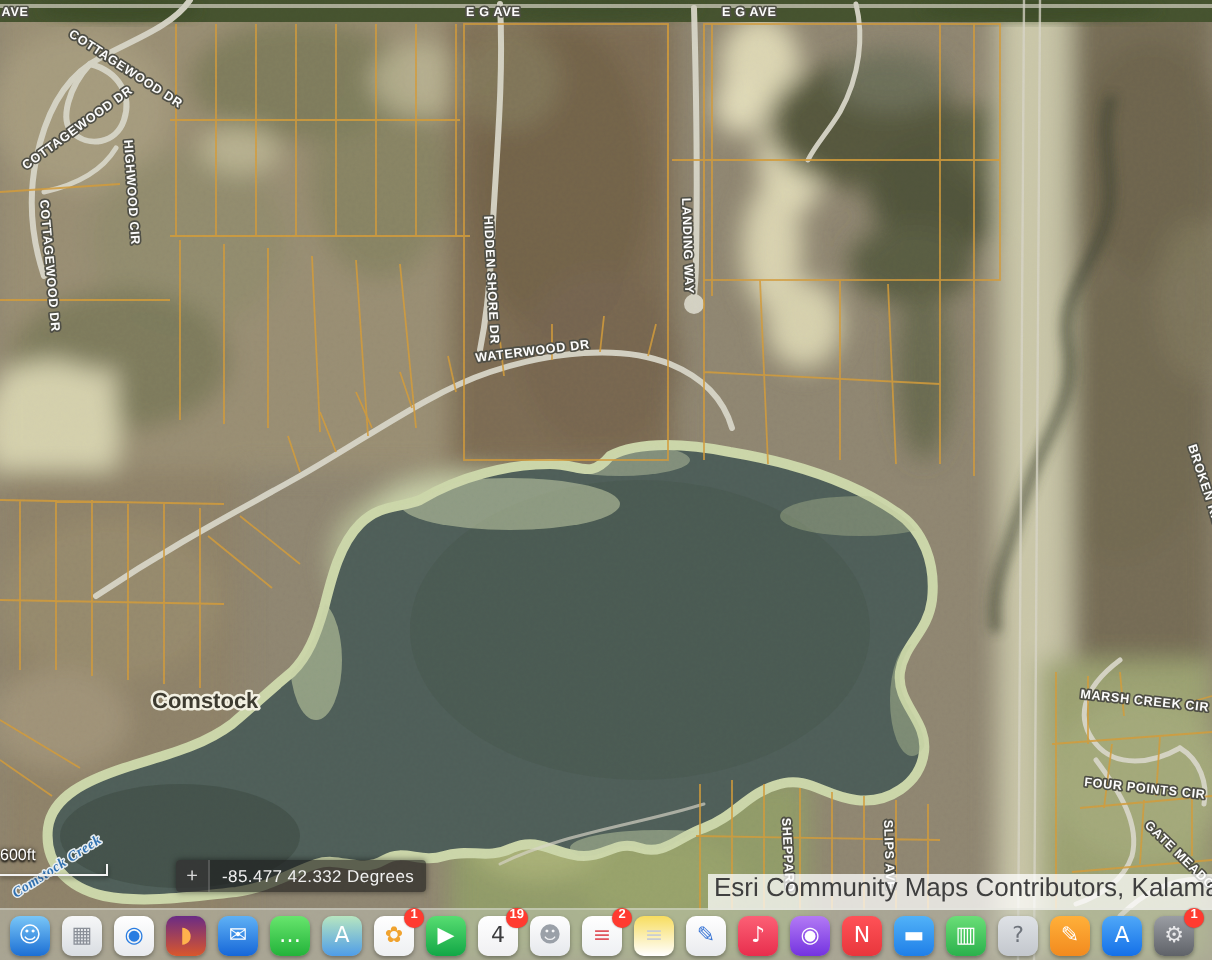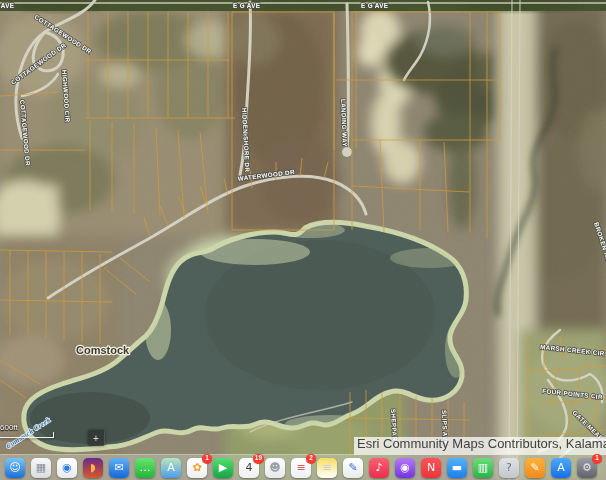--- a/index.html
+++ b/index.html
@@ -217,20 +217,21 @@
     <rect width="606" height="480" filter="url(#grain)" opacity=".12" style="mix-blend-mode:multiply"></rect>
   </svg>
 
   <div class="scalebar">
     <div class="lbl">600ft</div>
     <div class="line"></div>
   </div>
 
   <div class="coords">
     <div class="btn">+</div>
+    <div class="val">-85.477 42.332 Degrees</div>
   </div>
 
   <div class="attrib">Esri Community Maps Contributors, Kalamazoo County GIS, © OpenSt</div>
 
   <div class="dock">
       <div class="dock-item" style="background: linear-gradient(rgb(121, 198, 247), rgb(28, 111, 212));">
         <span class="glyph" style="color: rgb(255, 255, 255);">☺</span>
       </div>
       <div class="dock-item" style="background: linear-gradient(rgb(246, 247, 248), rgb(217, 221, 226));">
         <span class="glyph" style="color: rgb(138, 143, 152);">▦</span>

